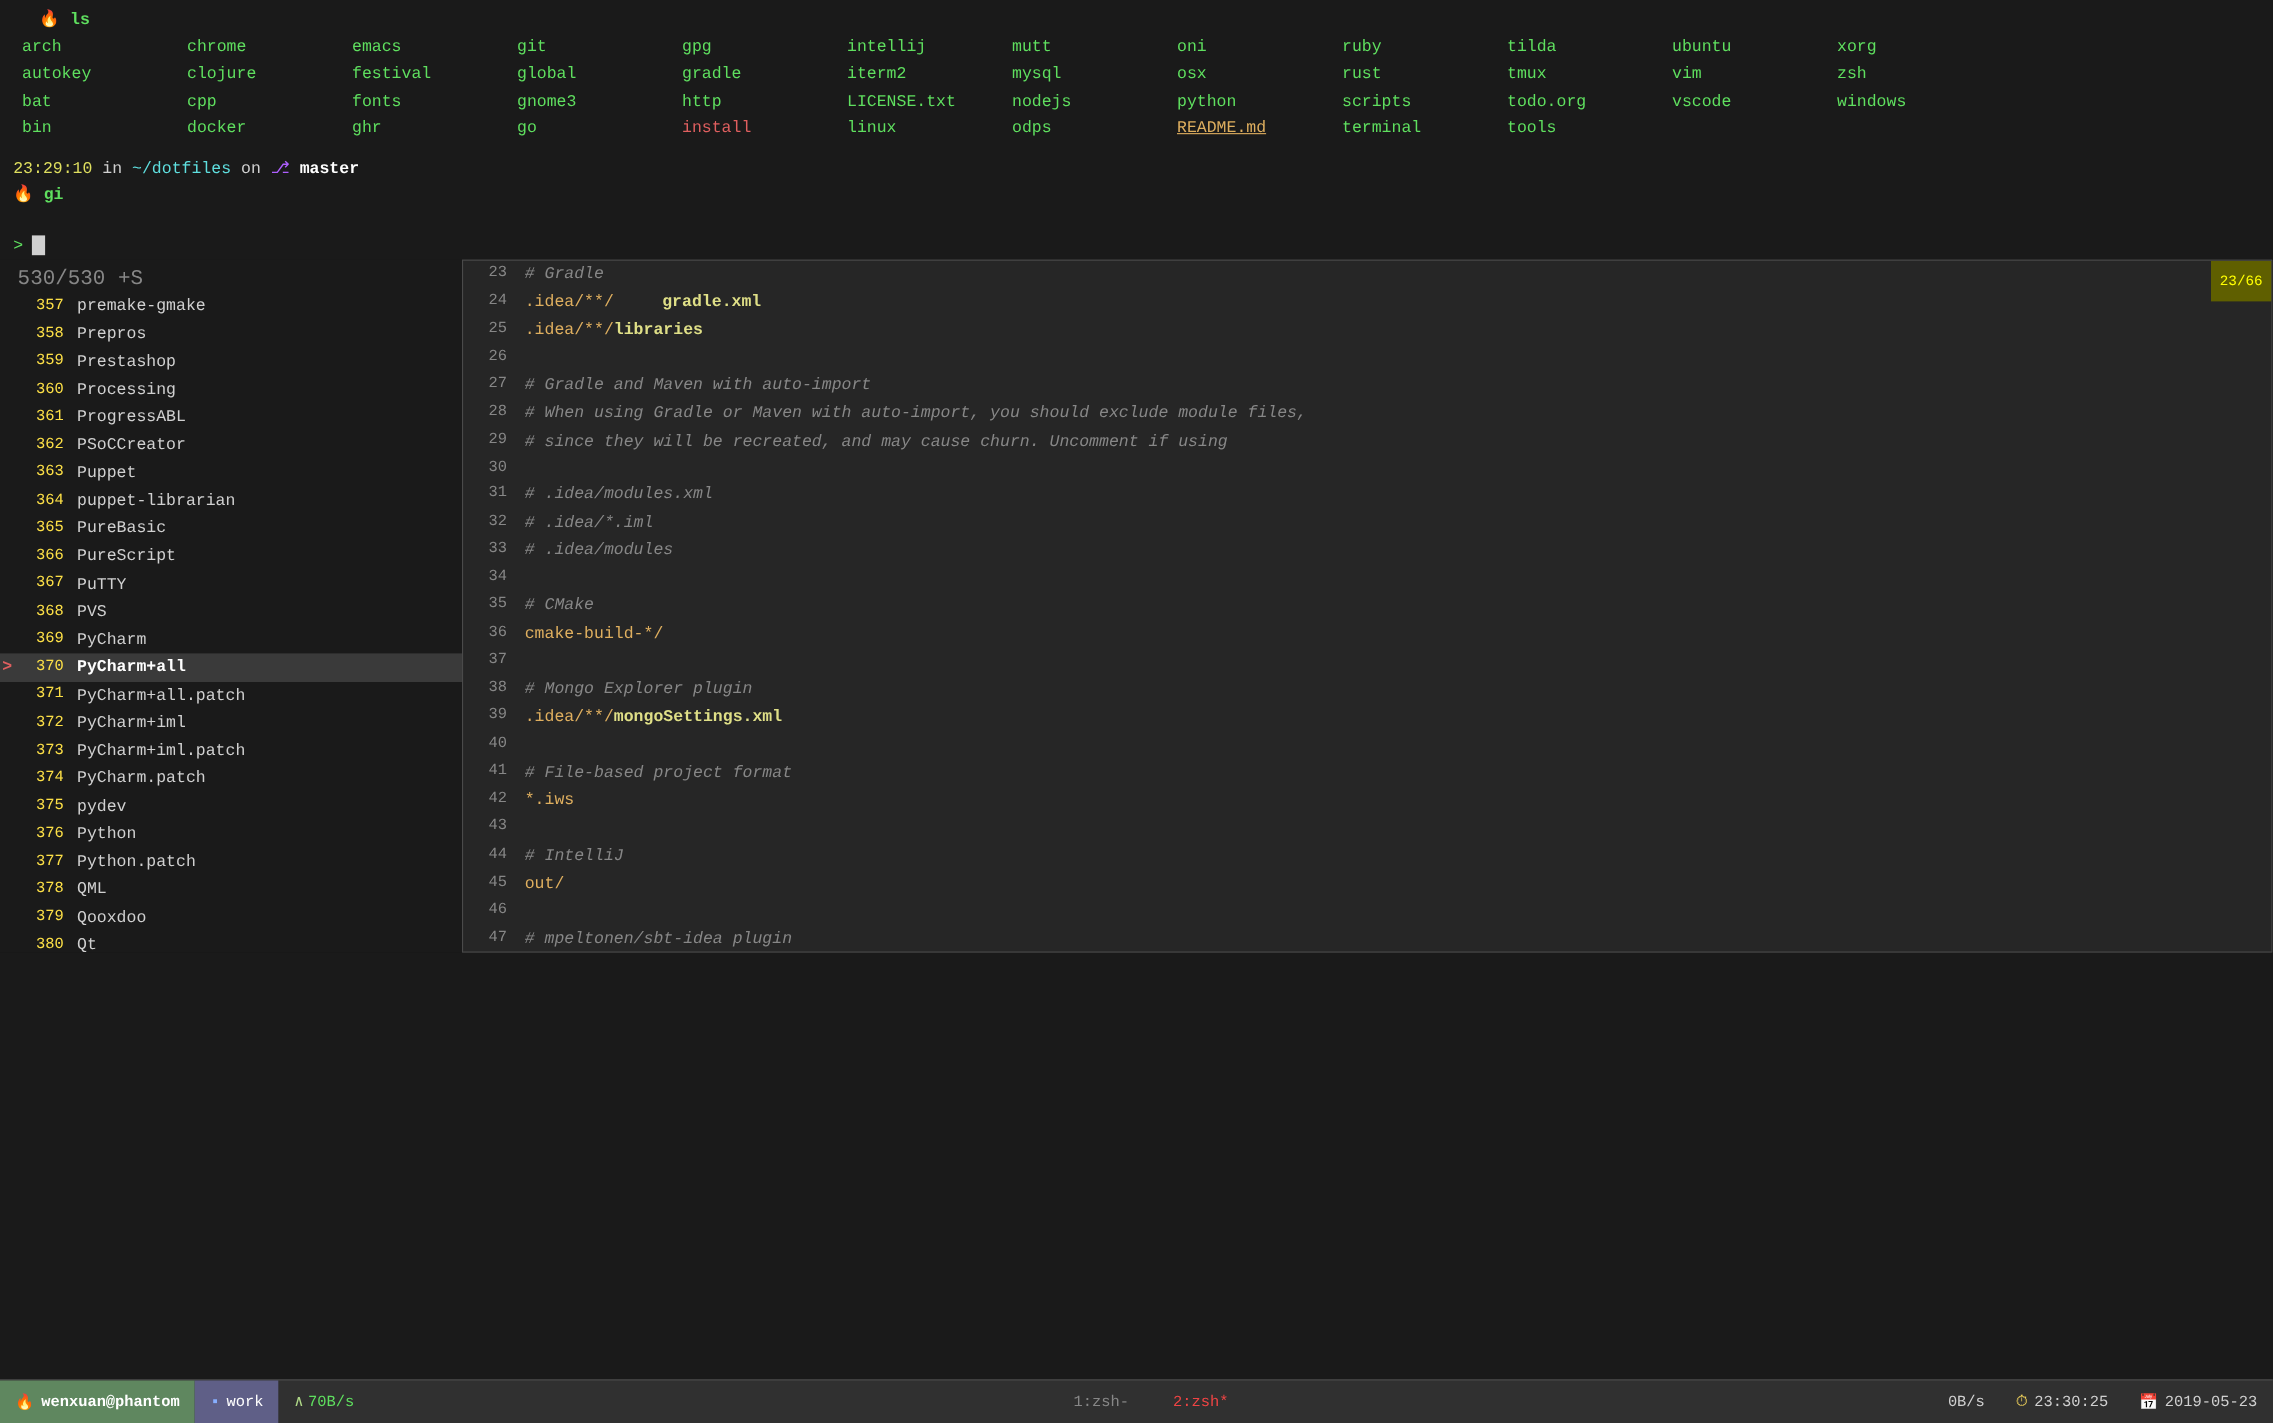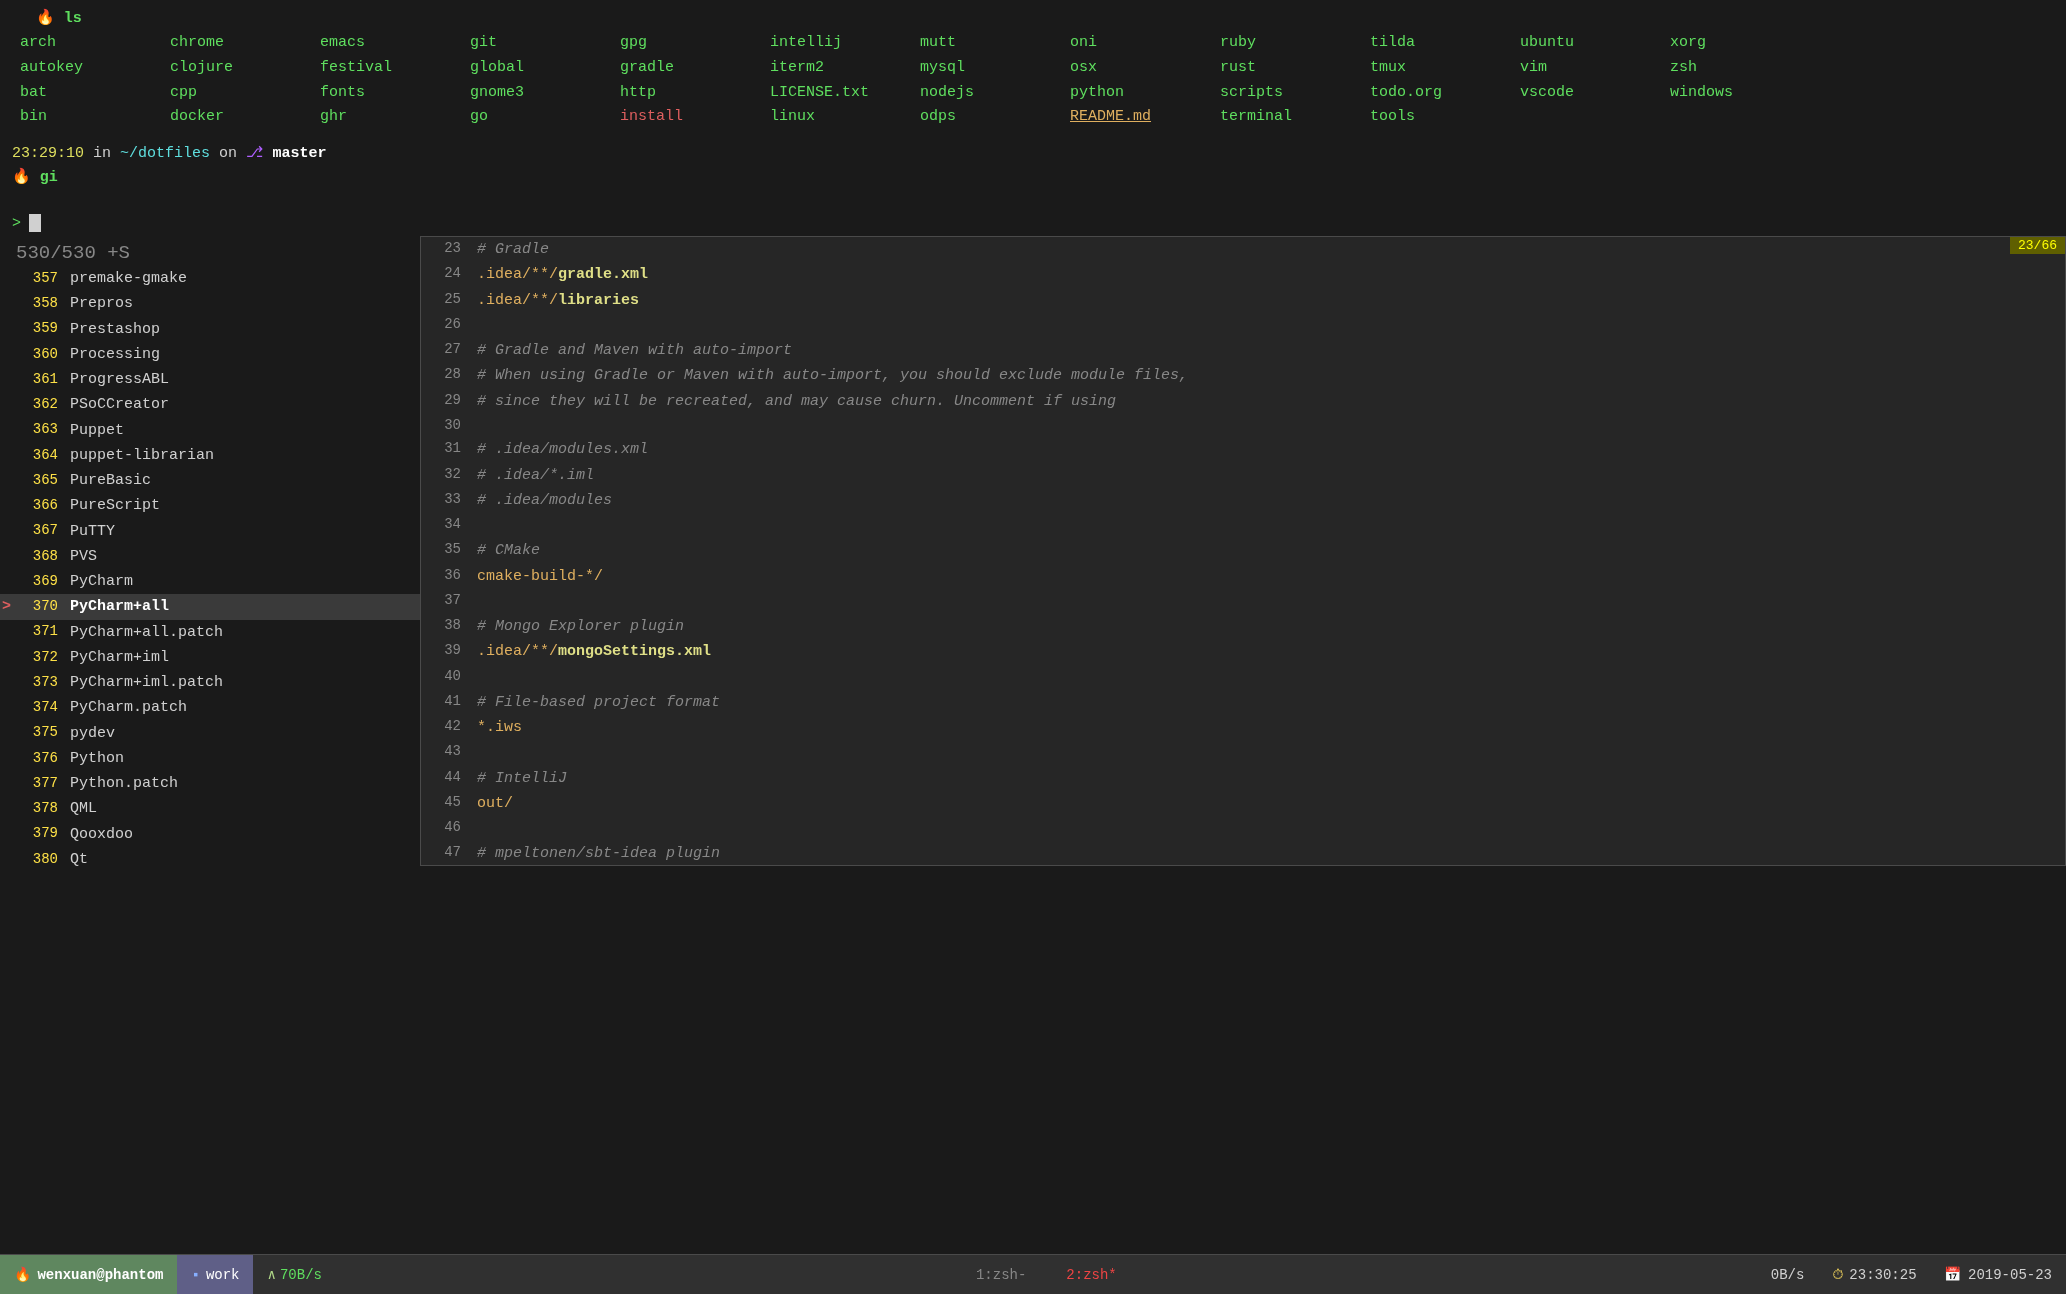--- a/index.html
+++ b/index.html
@@ -219,21 +219,21 @@
     }
 
     .status-segment.date {
       color: #d0d0d0;
     }
 
     
     .count-indicator {
       background: #5f5f00;
       color: #ffff00;
-      padding: 1px 8px;
+      padding: 11px 8px;
       font-size: 13px;
       position: absolute;
       top: 0;
       right: 0;
     }
   </style>
 </head>
 <body>
 
 <div id="terminal">
@@ -433,21 +433,21 @@
       <span>23/66</span>
     </div>
 
     <div class="code-line">
       <span class="ln">23</span>
       <span class="content comment"><em># Gradle</em></span>
     </div>
 
     <div class="code-line">
       <span class="ln">24</span>
-      <span class="content path"><span style="color:#dfaf5f;">.idea/**/</span><span style="color:#dfdf87; font-weight:bold;">gradle.xml</span></span>
+      <span class="content path"><span style="color:#dfaf5f;">.idea/**/</span><span style="color:#dfdf87; font-weight:bold;margin-left:44px;">gradle.xml</span></span>
     </div>
 
     <div class="code-line">
       <span class="ln">25</span>
       <span class="content path"><span style="color:#dfaf5f;">.idea/**/</span><span style="color:#dfdf87; font-weight:bold;">libraries</span></span>
     </div>
 
     <div class="code-line">
       <span class="ln">26</span>
       <span class="content empty">&nbsp;</span>

